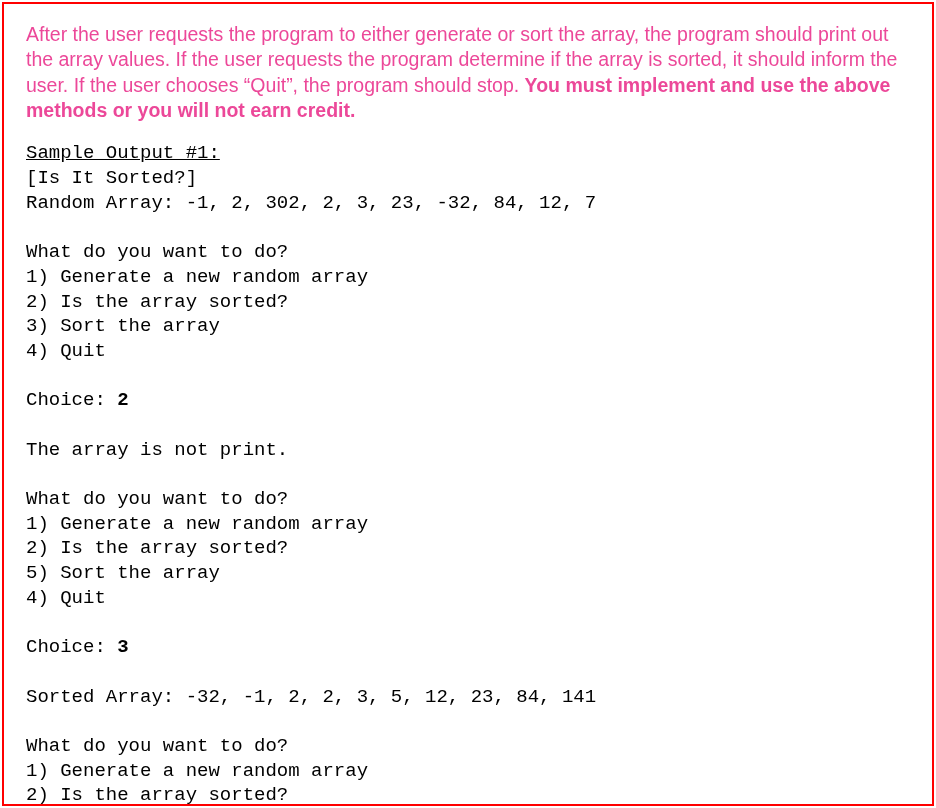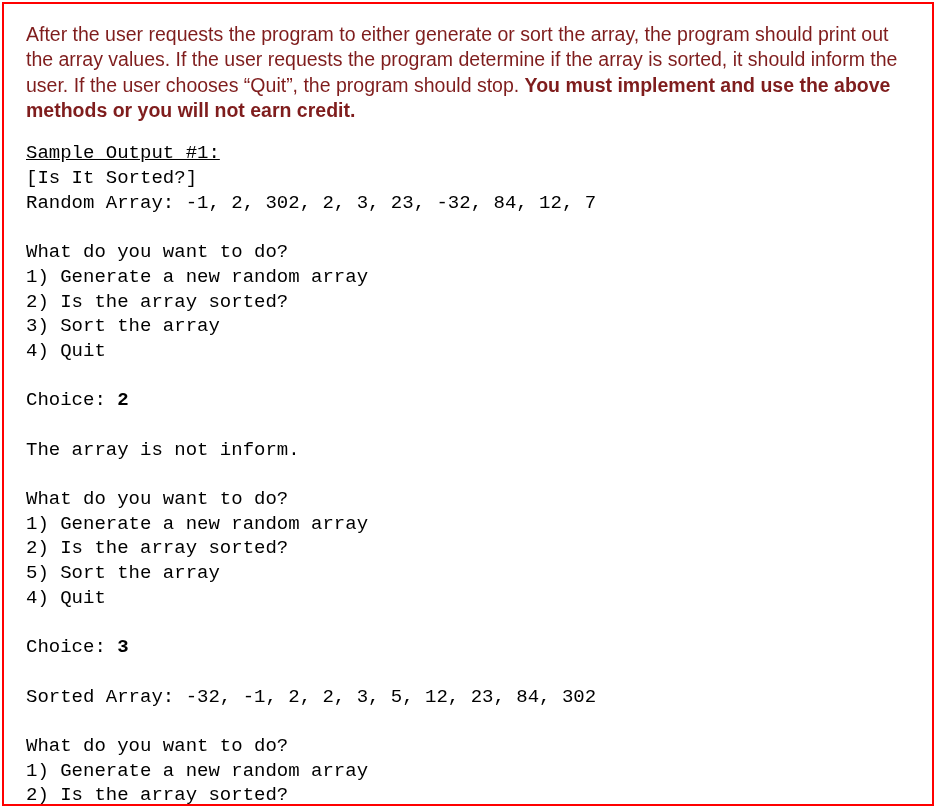--- a/index.html
+++ b/index.html
@@ -16,21 +16,21 @@
       border: 2px solid #ff0000;
       margin: 2px;
       padding: 18px 22px;
       width: 932px;
       height: 804px;
     }
     .instructions {
       font-family: Arial, Helvetica, sans-serif;
       font-size: 19.5px;
       line-height: 1.3;
-      color: #7f1d1d;
+      color: #ec4899;
       margin-bottom: 18px;
     }
     .instructions strong {
       font-weight: bold;
     }
     .mono {
       font-family: "Courier New", Courier, monospace;
       font-size: 19px;
       line-height: 1.3;
       color: #000;
@@ -57,31 +57,31 @@
 Random Array: -1, 2, 302, 2, 3, 23, -32, 84, 12, 7</span>
 
 <span>What do you want to do?
 1) Generate a new random array
 2) Is the array sorted?
 3) Sort the array
 4) Quit</span>
 
 <span>Choice: </span><span class="bold">2</span>
 
-<span>The array is not inform.</span>
+<span>The array is not print.</span>
 
 <span>What do you want to do?
 1) Generate a new random array
 2) Is the array sorted?
 5) Sort the array
 4) Quit</span>
 
 <span>Choice: </span><span class="bold">3</span>
 
-<span>Sorted Array: -32, -1, 2, 2, 3, 5, 12, 23, 84, 302</span>
+<span>Sorted Array: -32, -1, 2, 2, 3, 5, 12, 23, 84, 141</span>
 
 <span>What do you want to do?
 1) Generate a new random array
 2) Is the array sorted?
 3) Sort the array
 4) Quit</span></div>
 
 </div>
 
 </body></html>

